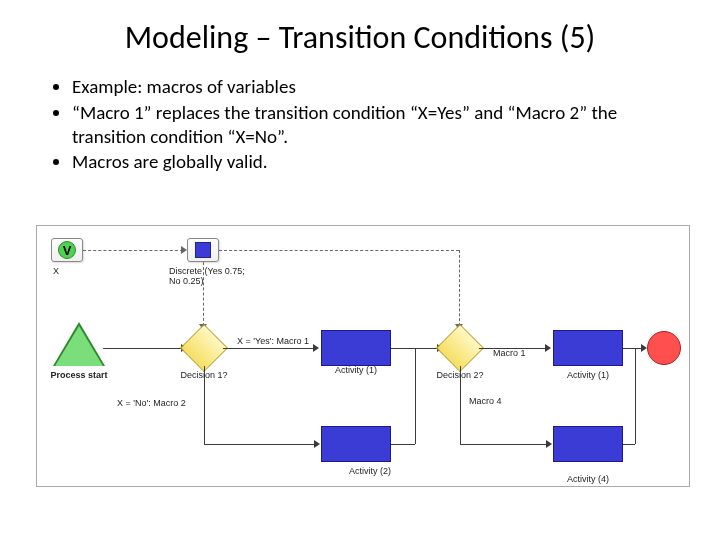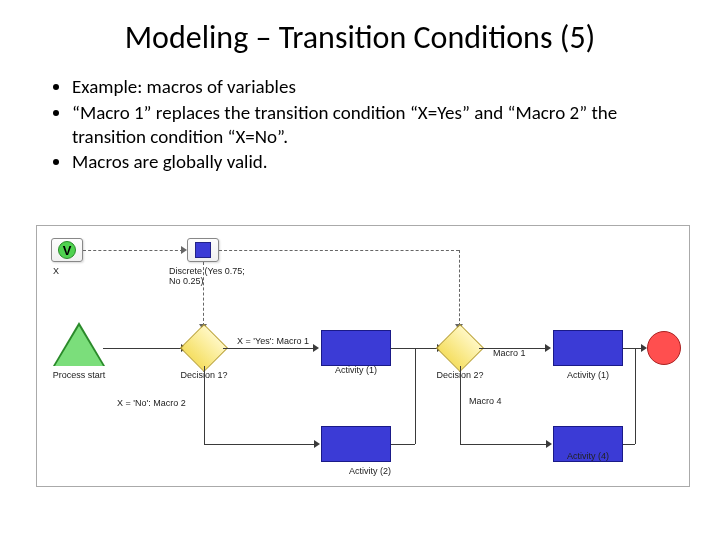--- a/index.html
+++ b/index.html
@@ -160,21 +160,21 @@
 
     <div class="vdash" style="left:166px; top:36px; height:64px;"></div>
     <div class="arDd" style="left:162px; top:98px;"></div>
 
     <div class="hdash" style="left:182px; top:24px; width:240px;"></div>
     <div class="vdash" style="left:422px; top:24px; height:76px;"></div>
     <div class="arDd" style="left:418px; top:98px;"></div>
 
     <div class="tri-border" style="left:16px; top:96px;"></div>
     <div class="tri" style="left:18px; top:100px;"></div>
-    <span class="lbl c" style="left:6px; top:144px; width:72px;">Process start</span>
+    <span class="lbl c" style="left:6px; top:144px; width:72px;font-weight:bold;">Process start</span>
 
     <div class="hline" style="left:66px; top:122px; width:80px;"></div>
     <div class="arR" style="left:144px; top:118px;"></div>
 
     <div class="diamond" style="left:150px; top:105px;"></div>
     <span class="lbl c" style="left:138px; top:144px; width:58px;">Decision 1?</span>
 
     <span class="lbl" style="left:200px; top:110px;">X = 'Yes': Macro 1</span>
 
     <div class="hline" style="left:186px; top:122px; width:92px;"></div>
@@ -211,19 +211,19 @@
 
     <div class="vline" style="left:378px; top:122px; height:96px;"></div>
     <div class="hline" style="left:354px; top:218px; width:24px;"></div>
 
     <span class="lbl" style="left:432px; top:170px;">Macro 4</span>
     <div class="vline" style="left:423px; top:140px; height:78px;"></div>
     <div class="hline" style="left:423px; top:218px; width:88px;"></div>
     <div class="arR" style="left:509px; top:214px;"></div>
 
     <div class="act" style="left:516px; top:200px;"></div>
-    <span class="lbl c" style="left:516px; top:225px; width:70px;">Activity (4)</span>
+    <span class="lbl c" style="left:516px; top:248px; width:70px;">Activity (4)</span>
 
     <div class="hline" style="left:586px; top:218px; width:12px;"></div>
     <div class="vline" style="left:598px; top:122px; height:96px;"></div>
 
   </div>
 </div>
 
 </body></html>

